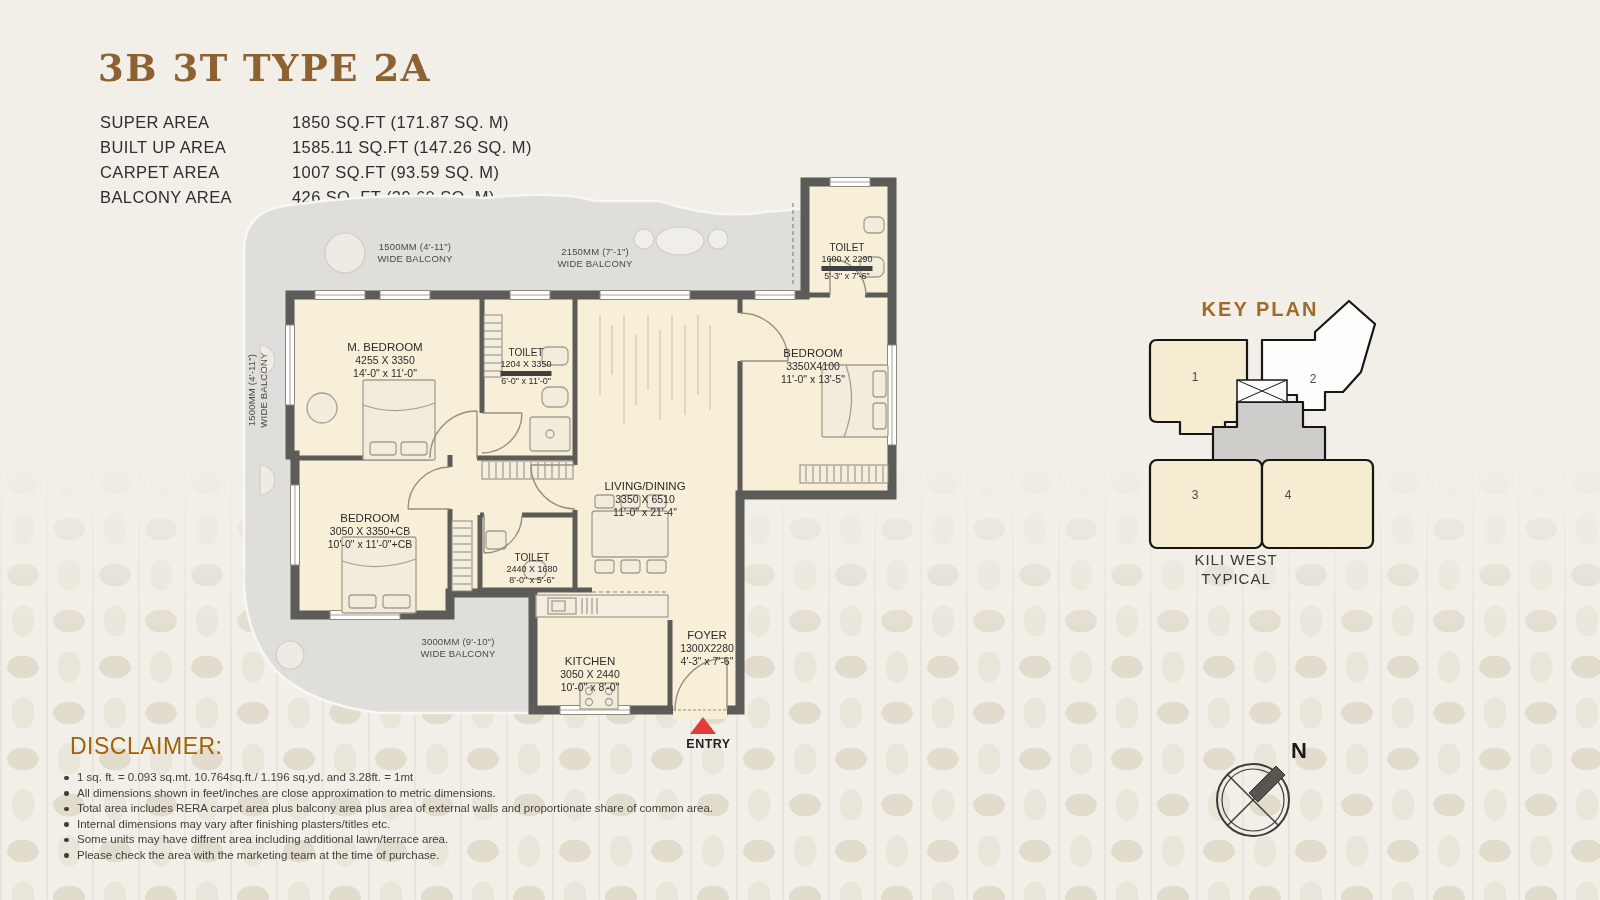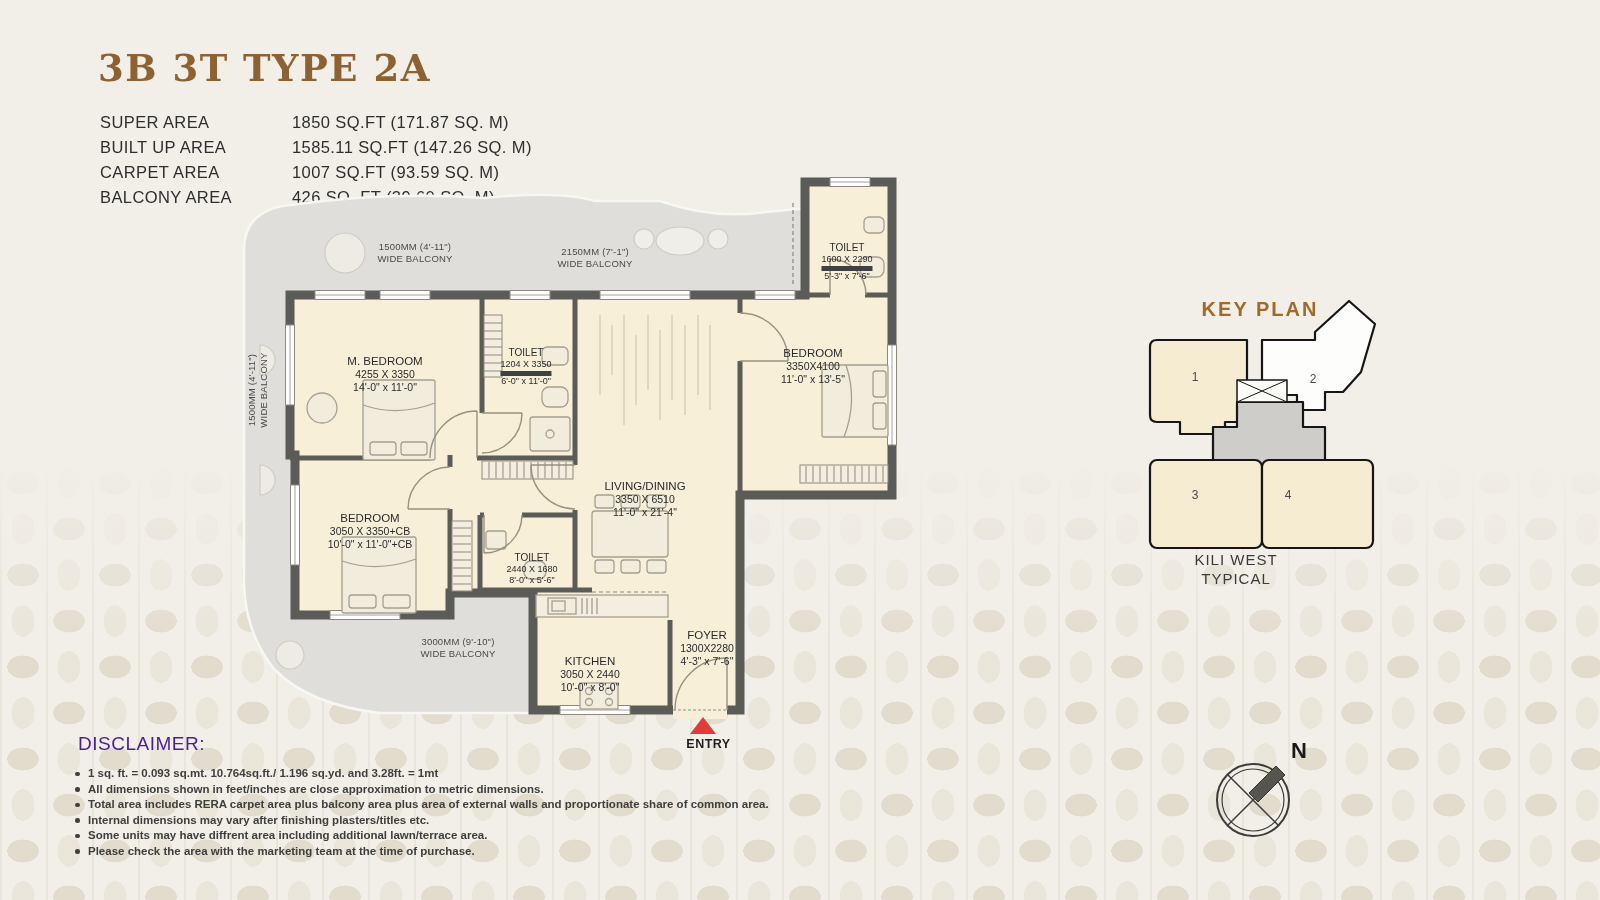--- a/index.html
+++ b/index.html
@@ -46,22 +46,22 @@
   .keyplan{left:1125px;top:292px;width:270px;height:310px;}
   .keyplan-title{position:absolute;left:0;top:6px;width:270px;text-align:center;
     font-size:20px;font-weight:700;letter-spacing:2px;color:#a06a28;}
   .keyplan svg{position:absolute;left:0;top:0;}
   .keyplan-caption{position:absolute;left:0;top:258px;width:222px;text-align:center;
     font-size:15px;letter-spacing:1px;color:#3a3a38;line-height:19px;}
 
   
   .compass{left:1193px;top:713px;width:160px;height:125px;}
   .disclaimer{left:62px;top:733px;color:#3e3e3c;}
-  .disclaimer h2{margin:0 0 10px 16px;font-size:19px;font-weight:400;letter-spacing:.5px;color:#4c1d95;}
-  .disclaimer ul{margin:11px;padding:0;list-style:none;font-size:11.5px;line-height:15.5px;font-weight:bold;}
+  .disclaimer h2{margin:0 0 10px 8px;font-size:23px;font-weight:400;letter-spacing:.5px;color:#a16207;}
+  .disclaimer ul{margin:0;padding:0;list-style:none;font-size:11.5px;line-height:15.5px;}
   .disclaimer li{position:relative;padding-left:15px;}
   .disclaimer li::before{content:"";position:absolute;left:2px;top:5.5px;width:4.5px;height:4.5px;
     border-radius:50%;background:#3e3e3c;}
 </style>
 </head>
 <body>
 
 <div class="bg-fade"></div>
 
 <div class="layer page-title">3B 3T TYPE 2A</div>
@@ -211,21 +211,21 @@
       <path d="M 301,300 A 44 44 0 0 0 345,344 M 345,300 H 301"></path>
       <path d="M 220,302 A 42 42 0 0 0 178,344 M 220,344 H 178"></path>
       <path d="M 292,350 A 38 38 0 0 1 254,388 M 254,350 V 388"></path>
       <path d="M 510,148 A 48 48 0 0 1 558,196 M 510,196 H 558"></path>
       <path d="M 636,130 A 36 36 0 0 0 600,94 M 600,130 V 94"></path>
       <path d="M 445,545 A 52 52 0 0 1 497,493 M 497,545 V 493"></path>
     </g>
     <path stroke="#8a857c" stroke-width="1.2" stroke-dasharray="4,3" fill="none" d="M 563,38 V 122 M 362,427 H 436"></path>
   </svg>
 
-  <div class="room-label" style="left:155px;top:158px">
+  <div class="room-label" style="left:155px;top:144px">
     <div class="nm">M. BEDROOM</div>
     <div>4255 X 3350</div>
     <div>14'-0" x 11'-0"</div>
   </div>
   <div class="room-label sm" style="left:296px;top:150px">
     <div class="nm">TOILET</div>
     <div class="u">1204 X 3350</div>
     <div>6'-0" x 11'-0"</div>
   </div>
   <div class="room-label" style="left:415px;top:283px">

